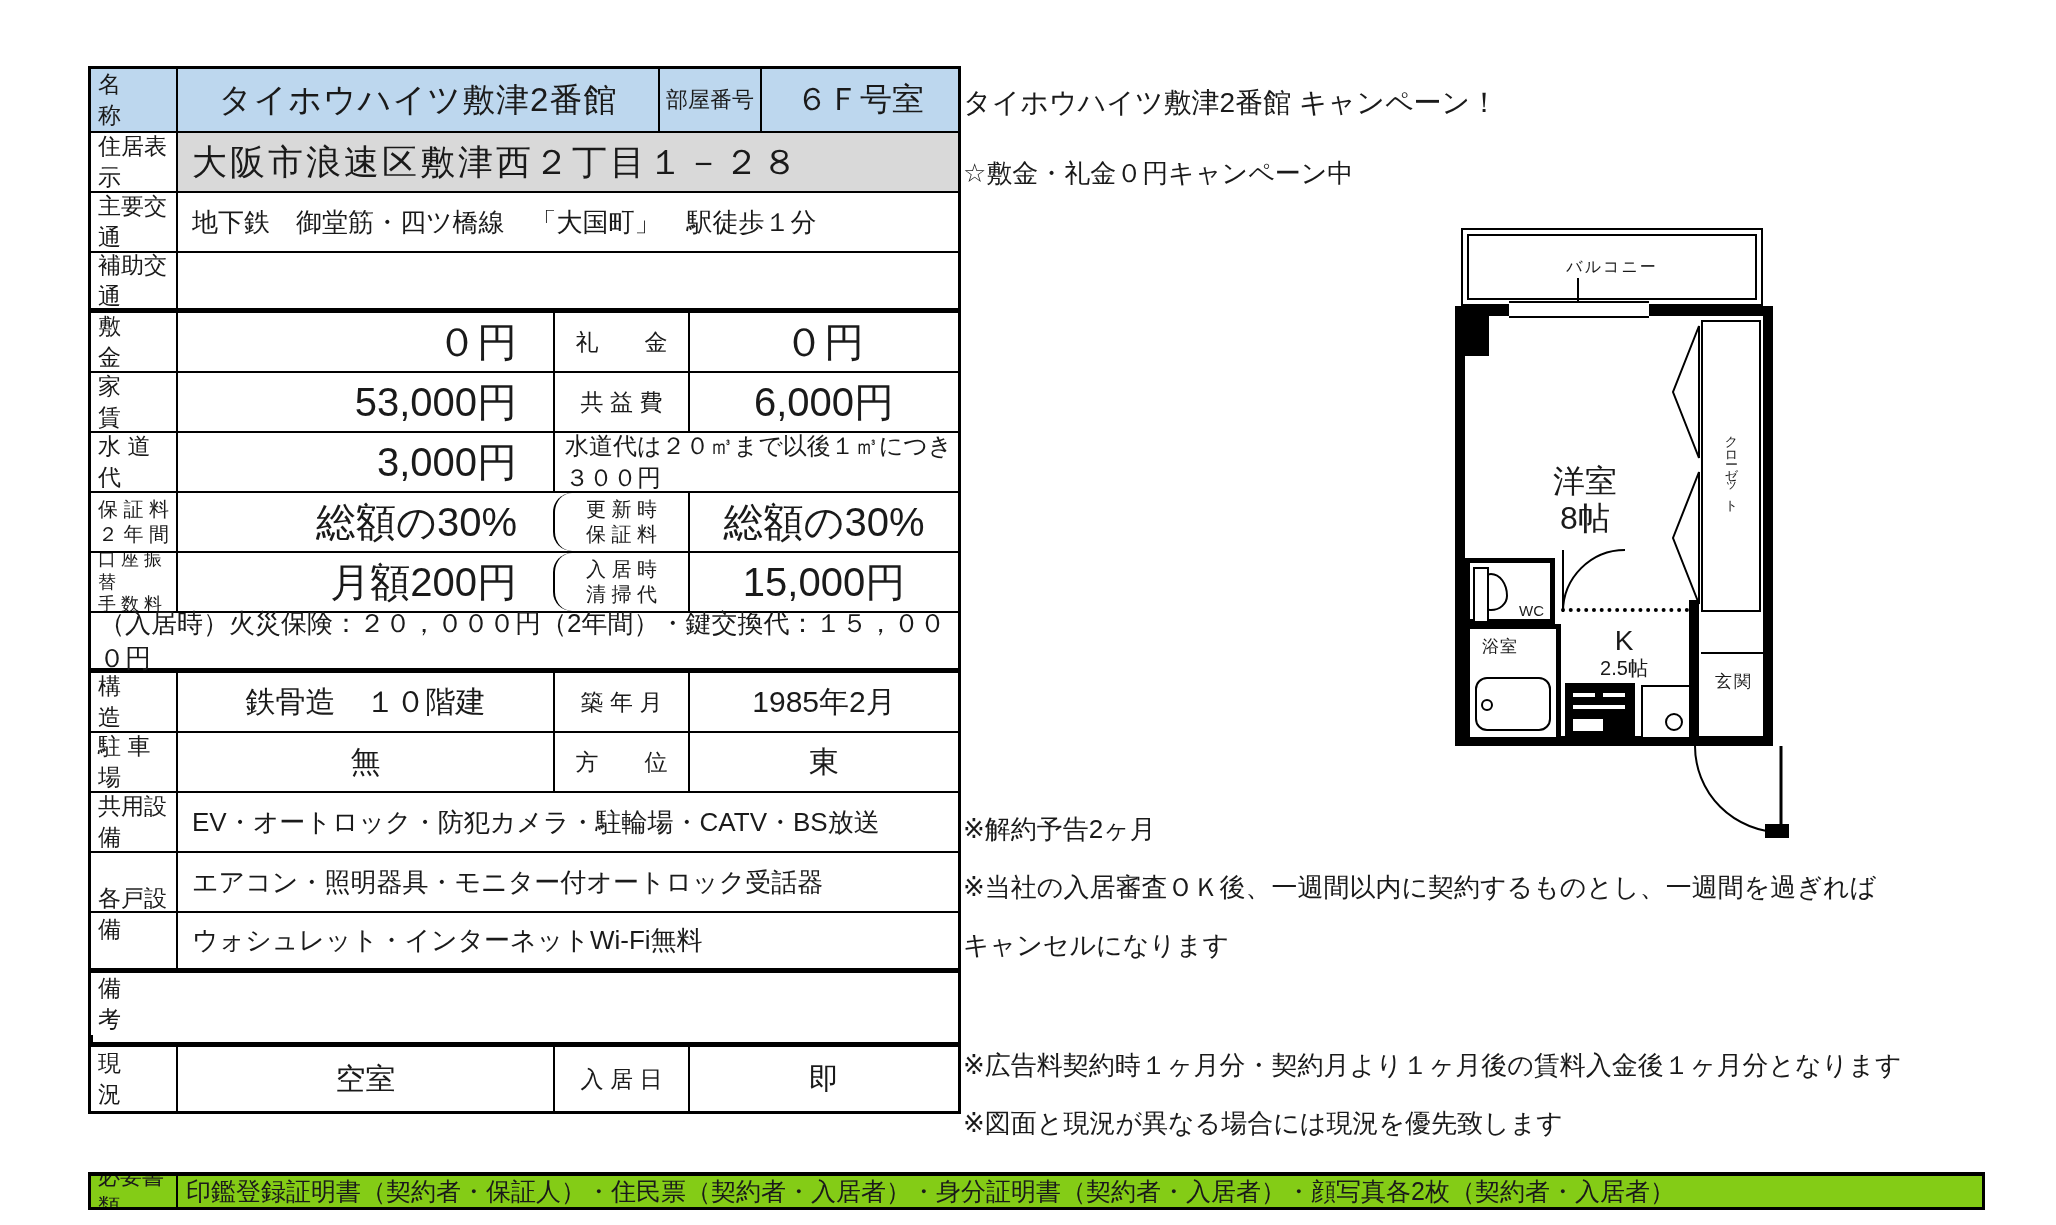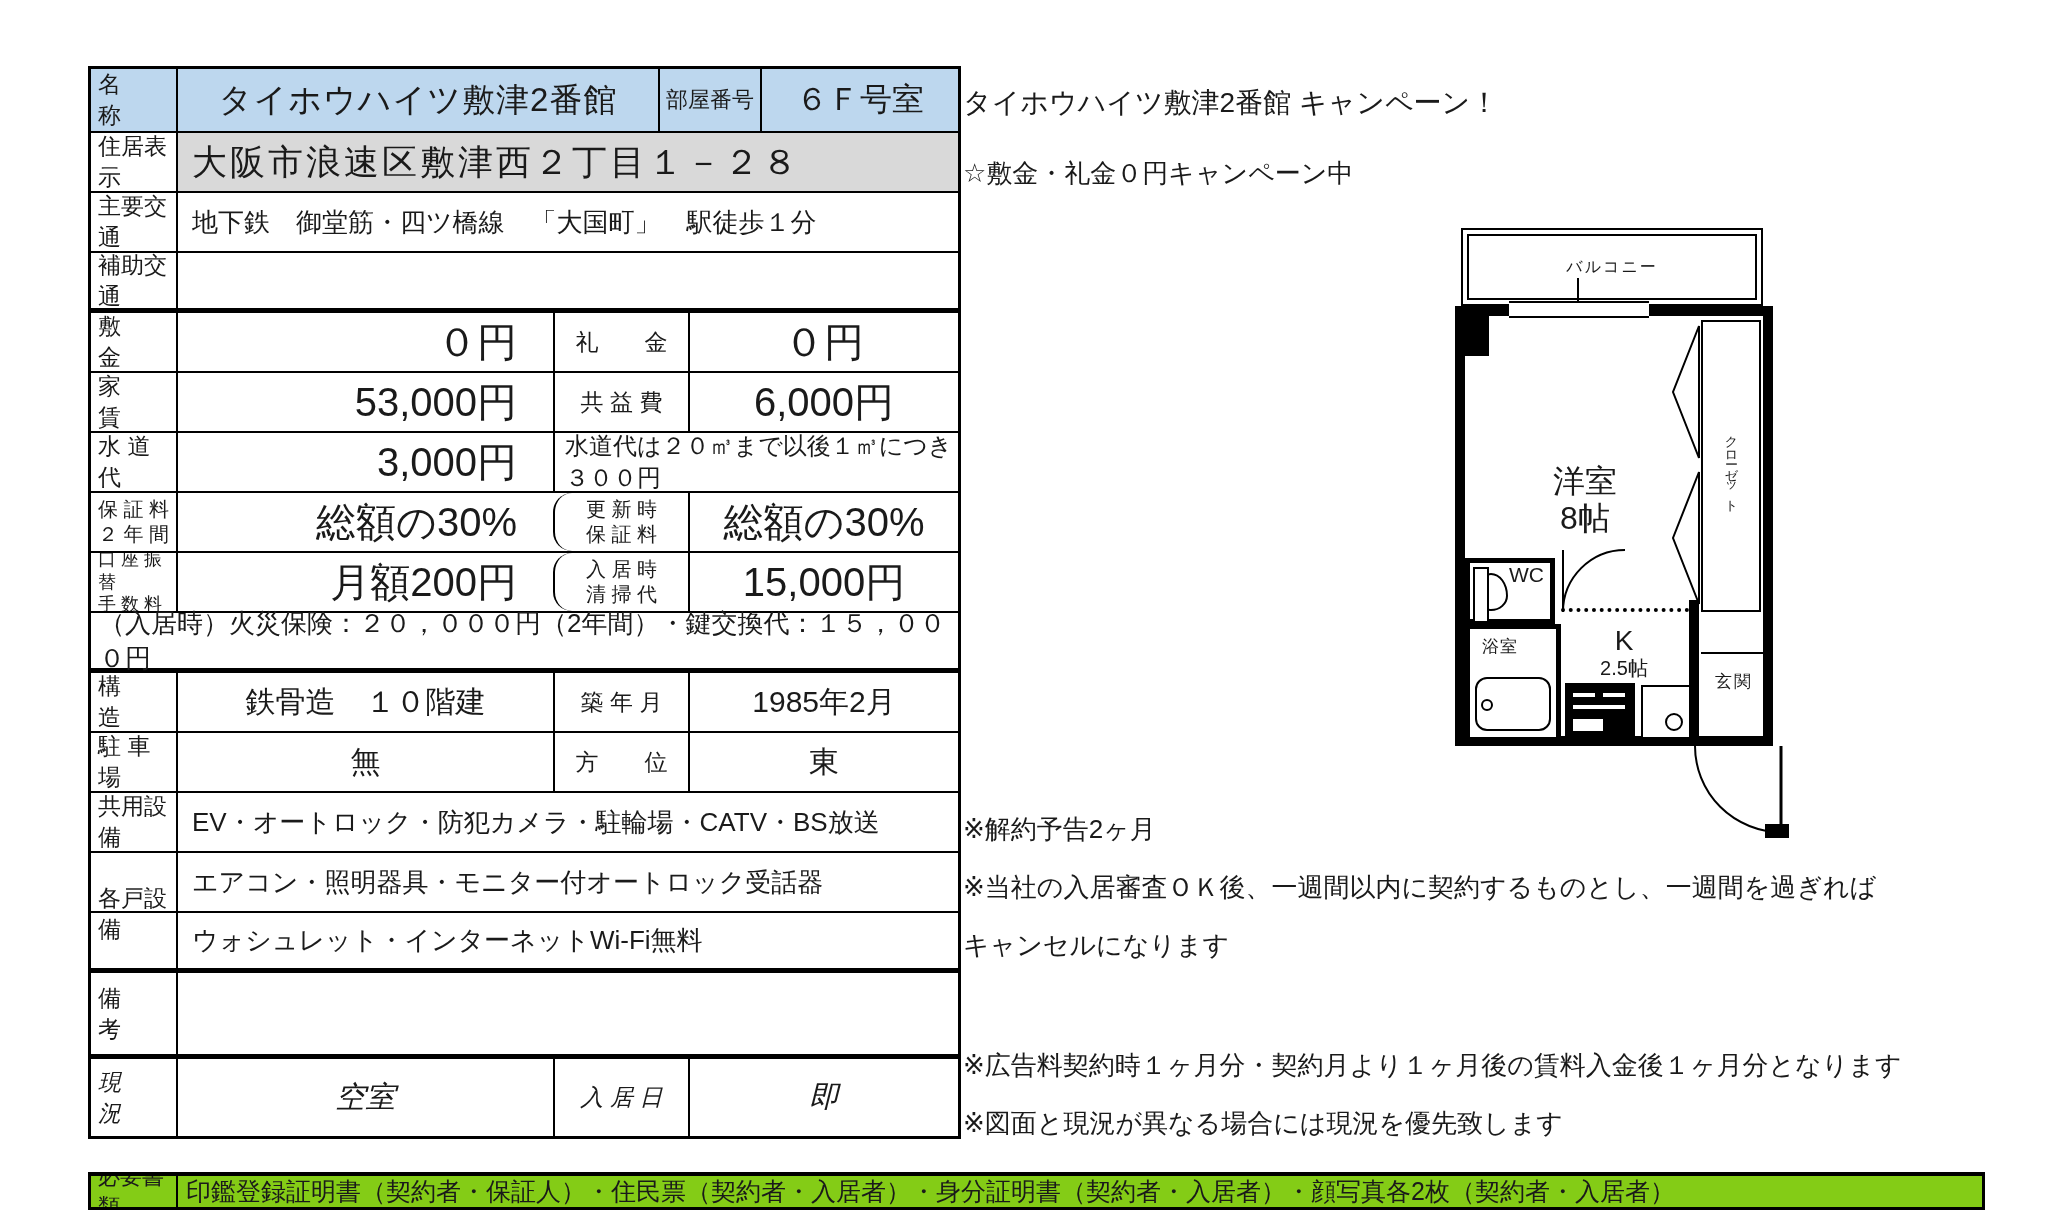--- a/index.html
+++ b/index.html
@@ -28,21 +28,21 @@
   .big{font-size:40px;}
   .med{font-size:30px;}
   .txt{font-size:26px;justify-content:flex-start;padding-left:14px;}
   .note-sm{font-size:24px;justify-content:flex-start;padding-left:10px;}
   .bg-blue{background:#bdd7ee;}
   .bg-grey{background:#d9d9d9;}
   .addr{font-size:35px;letter-spacing:3px;}
   .fullspan{flex:1;font-size:26px;display:flex;align-items:center;padding-left:8px;box-sizing:border-box;}
 
   
-  .h64{height:64px;} .h60{height:60px;} .h70{height:86px;} .h62{height:77px;font-style:italic;}
+  .h64{height:64px;} .h60{height:60px;} .h70{height:74px;flex-direction:column;} .h62{height:64px;}
 
   
   .docs-row{position:absolute;left:88px;top:1172px;width:1897px;height:38px;border:3px solid #000;border-top-width:4px;
     display:flex;align-items:stretch;background:#84cc16;box-sizing:border-box;}
   .docs-row .c-label{font-size:22px;}
   .docs-row .docs-val{flex:1;border-left:2px solid #000;display:flex;align-items:center;padding-left:8px;font-size:25px;}
 
   
   .rp-line{position:absolute;left:963px;white-space:nowrap;}
   .rp-title{top:84px;font-size:28px;}
@@ -58,21 +58,21 @@
   .fp-main{position:absolute;left:0;top:78px;width:318px;height:440px;border:10px solid #000;background:#fff;}
   .fp-cornerblock{position:absolute;left:0;top:78px;width:34px;height:50px;background:#000;}
   .fp-window{position:absolute;left:54px;top:73px;width:140px;height:17px;background:#fff;border-top:2px solid #000;border-bottom:2px solid #000;}
   .fp-wintick{position:absolute;left:122px;top:50px;width:2px;height:25px;background:#000;}
   .fp-closet{position:absolute;left:246px;top:92px;width:60px;height:292px;border:2px solid #000;background:#fff;
      display:flex;align-items:center;justify-content:center;}
   .fp-closet span{writing-mode:vertical-rl;font-size:13px;letter-spacing:1px;}
   .fp-bifold{position:absolute;left:214px;top:92px;width:32px;height:292px;}
   .fp-room{position:absolute;left:55px;top:235px;width:150px;text-align:center;font-size:32px;line-height:1.15;}
   .fp-wc{position:absolute;left:10px;top:330px;width:90px;height:66px;border:5px solid #000;background:#fff;
-     display:flex;align-items:flex-start;justify-content:flex-end;padding-right:6px;font-size:21px;}
+     display:flex;align-items:flex-end;justify-content:flex-end;padding-right:6px;font-size:15px;}
   .fp-toilet{position:absolute;left:4px;top:10px;width:34px;height:38px;border:2px solid #000;border-radius:50% 50% 50% 50%/60% 60% 40% 40%;}
   .fp-toilet:before{content:"";position:absolute;left:-3px;top:-8px;width:12px;height:52px;border:2px solid #000;background:#fff;}
   .fp-bath{position:absolute;left:10px;top:396px;width:96px;height:118px;border:5px solid #000;background:#fff;}
   .fp-bath-label{position:absolute;left:12px;top:6px;font-size:17px;letter-spacing:1px;}
   .fp-tub{position:absolute;left:5px;top:48px;width:76px;height:54px;border:2px solid #000;border-radius:12px;}
   .fp-tub:before{content:"";position:absolute;left:4px;top:20px;width:8px;height:8px;border:2px solid #000;border-radius:50%;}
   .fp-kdots{position:absolute;left:106px;top:380px;width:128px;height:0;border-top:4px dotted #000;}
   .fp-k{position:absolute;left:104px;top:398px;width:130px;text-align:center;line-height:1.1;}
   .fp-k .kk{font-size:28px;}
   .fp-k .ks{font-size:20px;}

